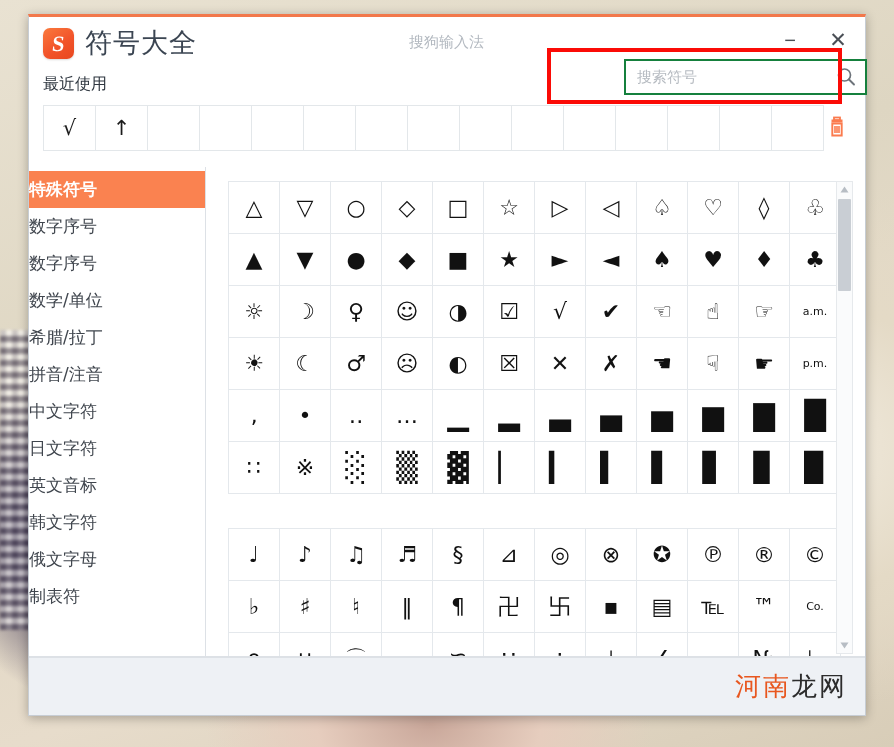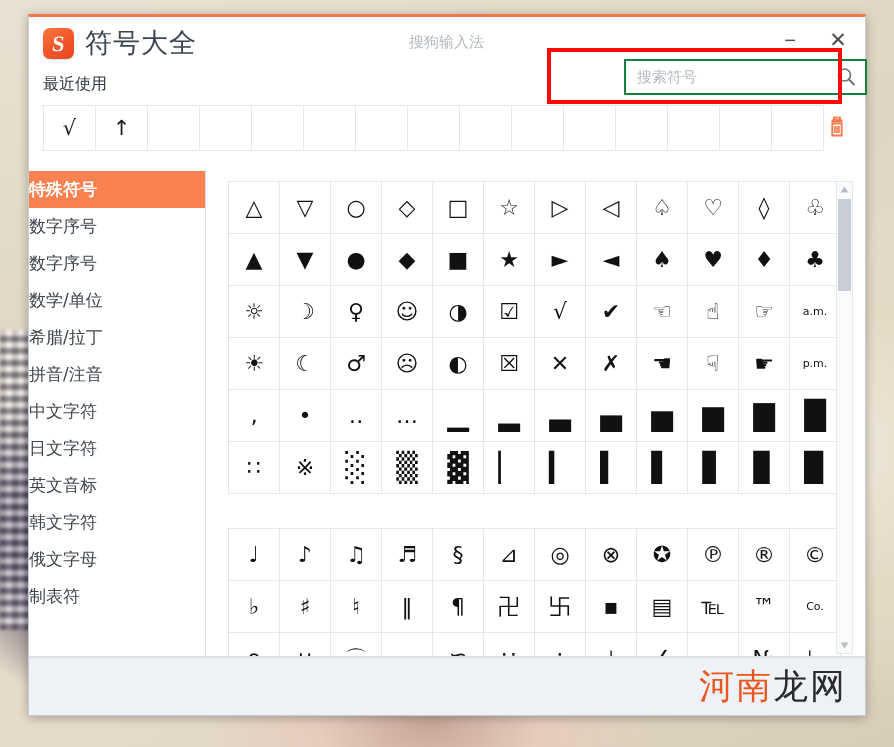--- a/index.html
+++ b/index.html
@@ -284,21 +284,21 @@
   .footer {
     flex: 0 0 58px;
     background: #eef1f5;
     border-top: 1px solid #dde1e6;
     display: flex;
     align-items: center;
     justify-content: flex-end;
     padding-right: 18px;
   }
   .watermark {
-    font-size: 35px;
+    font-size: 26px;
     letter-spacing: 2px;
     font-family: Liberation Mono, monospace;
   }
   .wm-a { color: #e8571f; }
   .wm-b { color: #2c2c2c; }
 </style>
 </head>
 <body>
 
 <div id="desktop">

